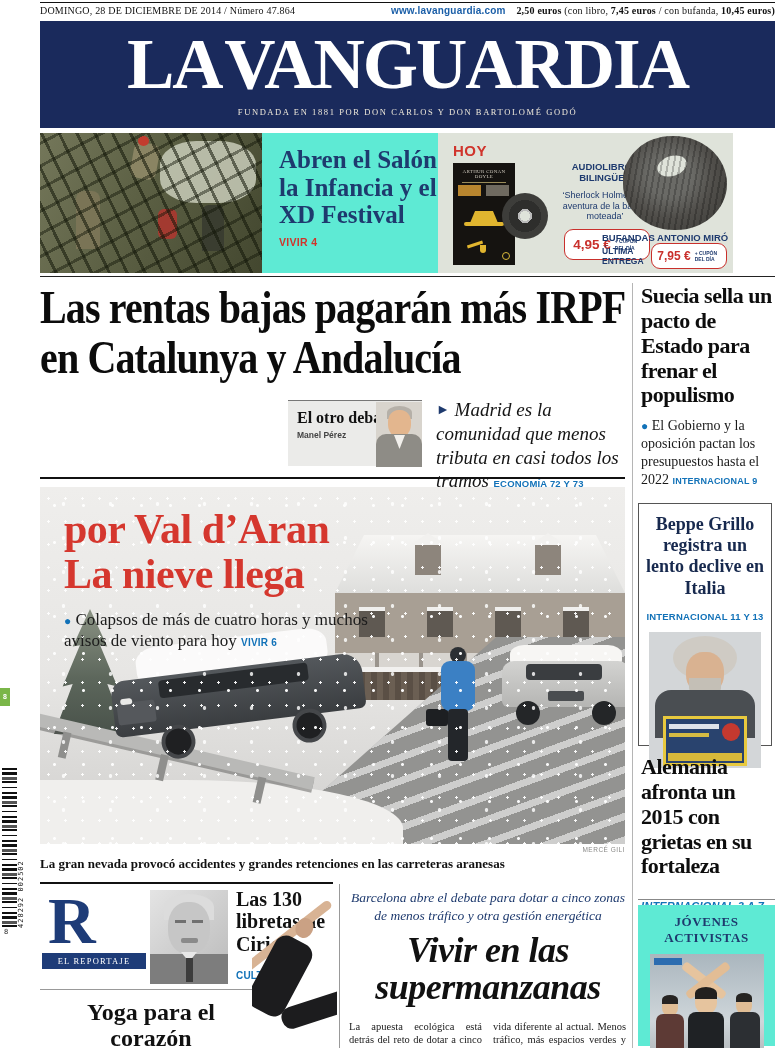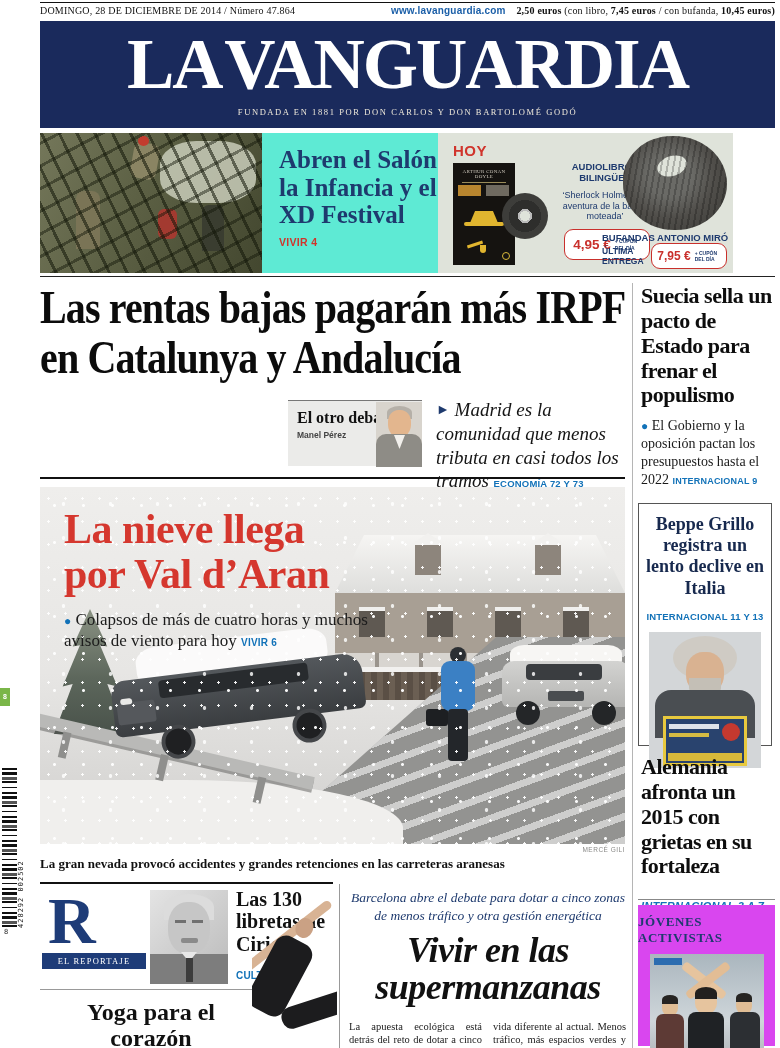--- a/index.html
+++ b/index.html
@@ -118,22 +118,22 @@
   .gr-beard { position:absolute; left:40px; top:46px; width:32px; height:18px; background:#c4bfb6; border-radius:0 0 45% 45%; }
   .gr-jacket { position:absolute; left:6px; top:58px; width:100px; height:48px; background:#4a4e52; border-radius:16px 16px 0 0; }
   .gr-poster { position:absolute; left:14px; top:84px; width:84px; height:50px; background:#29436e; border:3px solid #e8c93e; }
   .gr-circle { position:absolute; right:4px; top:4px; width:18px; height:18px; background:#c4392f; border-radius:50%; }
   .gr-strip { position:absolute; left:2px; bottom:2px; width:74px; height:8px; background:#d8b93a; }
   .gr-txt { position:absolute; left:3px; top:5px; width:50px; height:5px; background:rgba(255,255,255,.85); }
   .gr-txt2 { position:absolute; left:3px; top:14px; width:40px; height:4px; background:rgba(232,201,62,.9); }
   .story-alemania { position:absolute; left:641px; top:755px; width:133px; }
   .story-alemania .ref { display:block; margin-top:21px; font-size:11px;font-style:italic; }
   .rule-jov { position:absolute; left:638px; top:899px; width:137px; border-top:1px solid #888; }
-  .jovenes { position:absolute; left:638px; top:905px; width:137px; height:141px; background:#d946ef;
-      padding-top:9px; }
+  .jovenes { position:absolute; left:638px; top:905px; width:137px; height:141px; background:#5eead4;
+      text-align:center; padding-top:9px; }
   .jov-title { color:#1e3a6e; font-weight:bold; font-size:13px; line-height:1.25; letter-spacing:.6px; }
   .jov-photo { position:relative; width:114px; height:96px; margin:7px auto 0;
       background:linear-gradient(180deg,#aab6be 0%,#cfd6da 70%,#b7bdc0 100%); overflow:hidden; }
   .jv-mast { position:absolute; left:4px; top:4px; width:28px; height:7px; background:#2b6cb0; }
   .jv-arm1 { position:absolute; left:28px; top:22px; width:52px; height:9px; background:#e6c49e; transform:rotate(38deg); border-radius:4px; }
   .jv-arm2b { position:absolute; left:32px; top:22px; width:52px; height:9px; background:#e2bd95; transform:rotate(-38deg); border-radius:4px; }
   .jv-head1 { position:absolute; left:45px; top:36px; width:22px; height:24px; background:#e6c49e; border-radius:45%; }
   .jv-hair1 { position:absolute; left:45px; top:33px; width:22px; height:12px; background:#22201e; border-radius:50% 50% 0 0; }
   .jv-body1 { position:absolute; left:38px; top:58px; width:36px; height:38px; background:#1f2225; border-radius:8px 8px 0 0; }
   .jv-head2 { position:absolute; left:12px; top:44px; width:16px; height:18px; background:#e0bd95; border-radius:45%; }
@@ -403,22 +403,22 @@
   <div class="car2">
     <div class="c2-snow"></div>
     <div class="c2-body"></div>
     <div class="c2-shield"></div>
     <div class="c2-grille"></div>
     <div class="c2-wheel1"></div>
     <div class="c2-wheel2"></div>
   </div>
   <div class="snowfall"></div>
   <div class="ph-head">
+    <div>por Val d’Aran</div>
     <div>La nieve llega</div>
-    <div>por Val d’Aran</div>
   </div>
   <div class="ph-sub">
     <span class="dot">●</span>
     <span>Colapsos de más de cuatro horas y muchos avisos de viento para hoy</span>
     <span class="ref">VIVIR 6</span>
   </div>
 </div>
 <div class="credit sans">MERCÉ GILI</div>
 <div class="caption">La gran nevada provocó accidentes y grandes retenciones en las carreteras aranesas</div>
 

